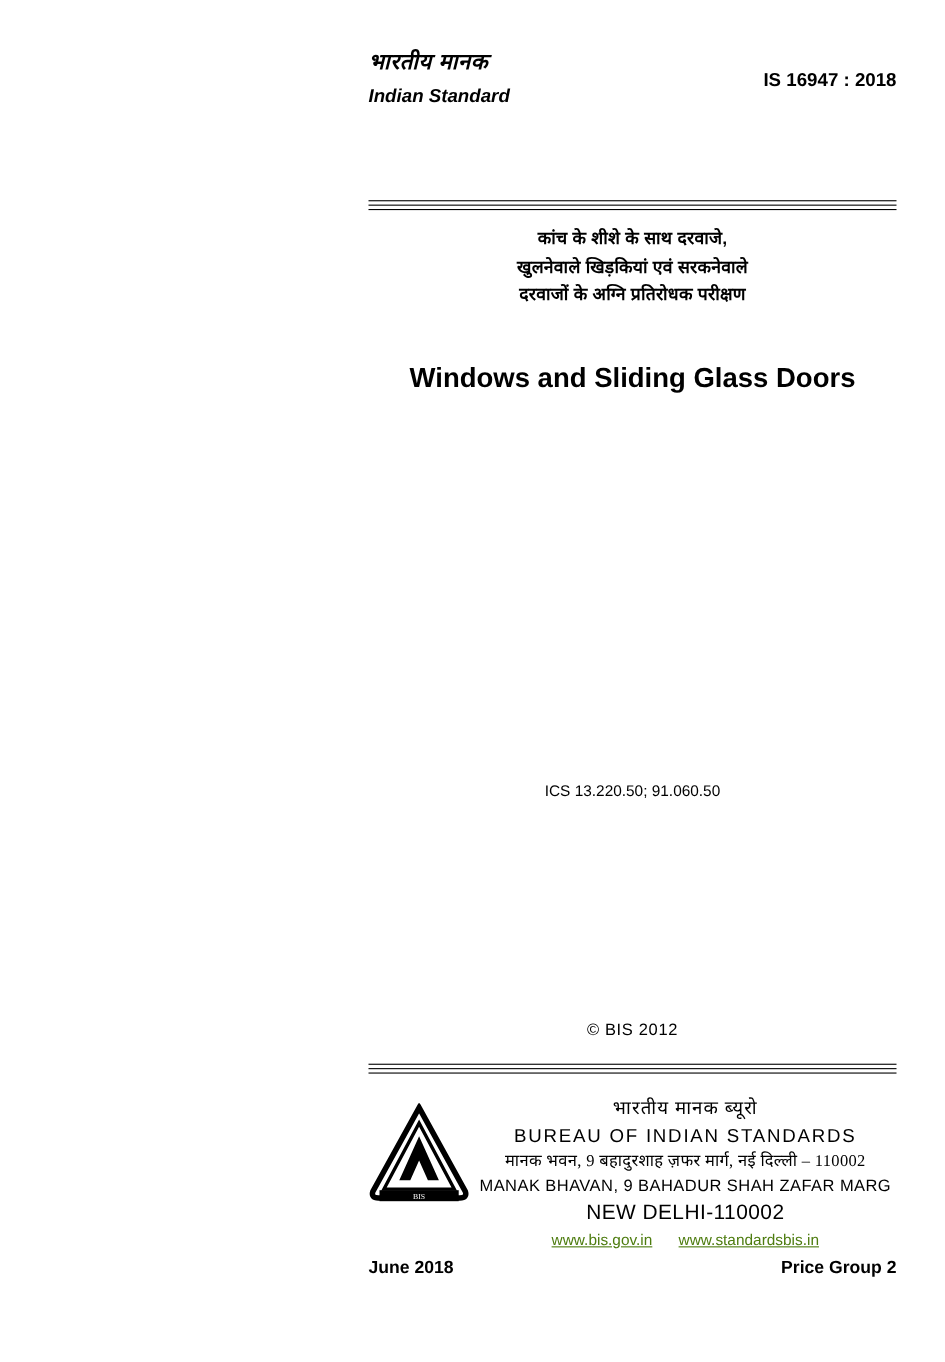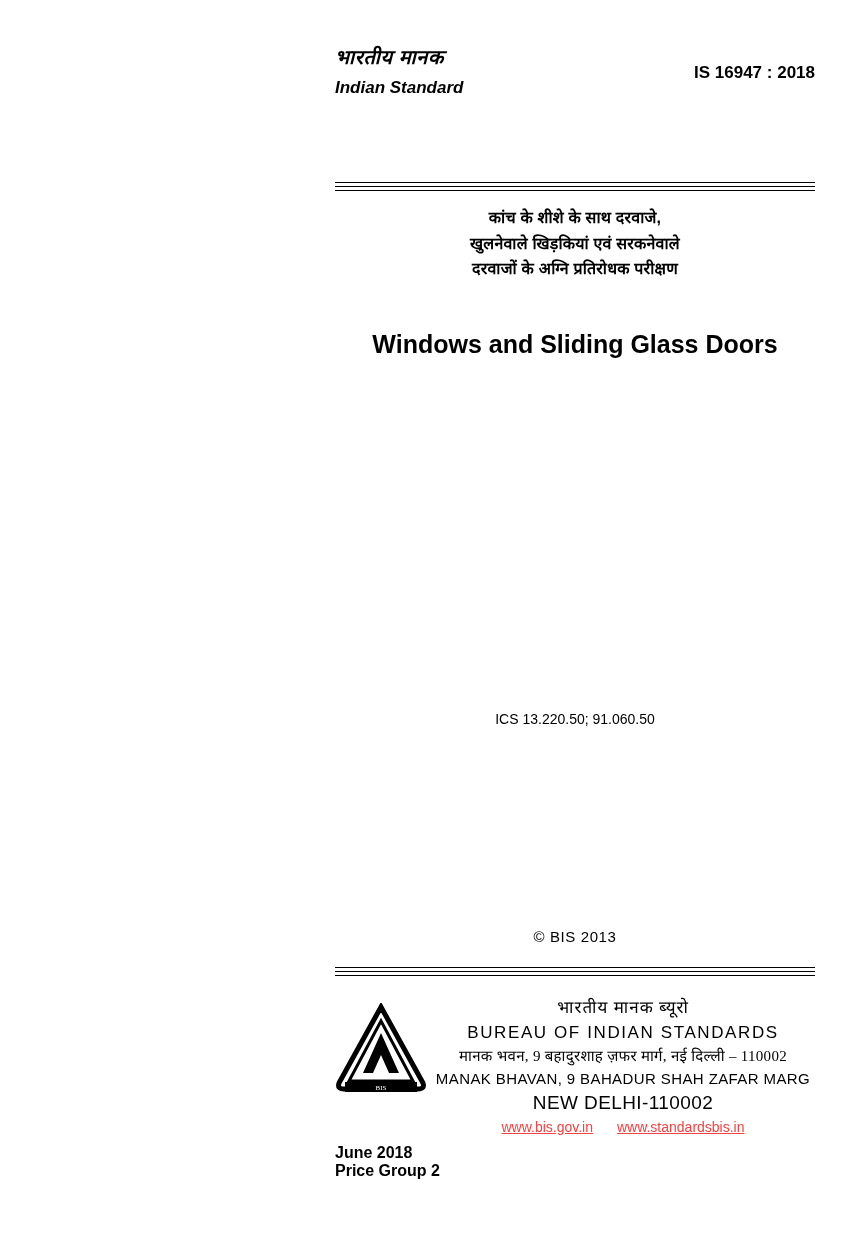--- a/index.html
+++ b/index.html
@@ -173,37 +173,36 @@
     font-size: 19px;
     letter-spacing: 0.4px;
     line-height: 1.45;
   }
   .bis-links {
     margin-top: 2px;
     font-family: "Liberation Sans", sans-serif;
     font-size: 14px;
   }
   .bis-links a {
-    color: #ef4444;
+    color: #4d7c0f;
     text-decoration: underline;
     margin: 12px 10px;
   }
 
   
   .bottom-row {
     position: absolute;
     left: 335px;
     top: 1144px;
     width: 480px;
     display: flex;
     justify-content: space-between;
     font-family: "Liberation Sans", sans-serif;
     font-weight: bold;
     font-size: 16px;
-    flex-direction: column;
   }
 </style>
 </head>
 <body>
 
 <div class="page">
 
   <div class="header">
     <div class="header-left">
       <div class="hindi-mark">भारतीय मानक</div>
@@ -224,21 +223,21 @@
       <div>खुलनेवाले खिड़कियां एवं सरकनेवाले</div>
       <div>दरवाजों के अग्नि प्रतिरोधक परीक्षण</div>
     </div>
     <div class="title-en">
       <div>Windows and Sliding Glass Doors</div>
     </div>
   </div>
 
   <div class="ics">ICS 13.220.50; 91.060.50</div>
 
-  <div class="copyright">©  BIS  2013</div>
+  <div class="copyright">©  BIS  2012</div>
 
   <div class="rule-group rules-bottom">
     <div class="r"></div>
     <div class="r thin"></div>
     <div class="r"></div>
   </div>
 
   <div class="bis-block">
     <div class="bis-logo">
       <svg width="92" height="92" viewBox="0 0 92 92" xmlns="http://www.w3.org/2000/svg">

